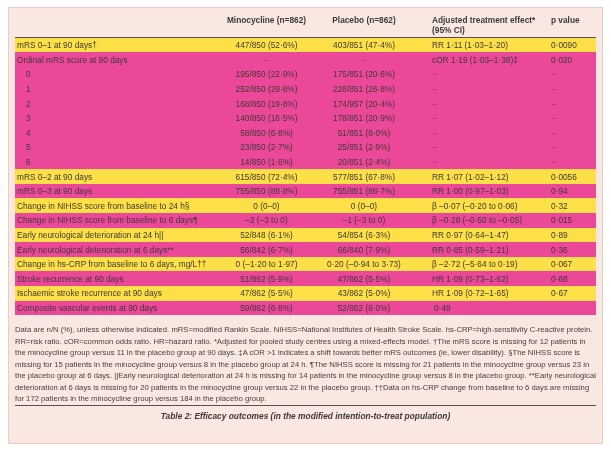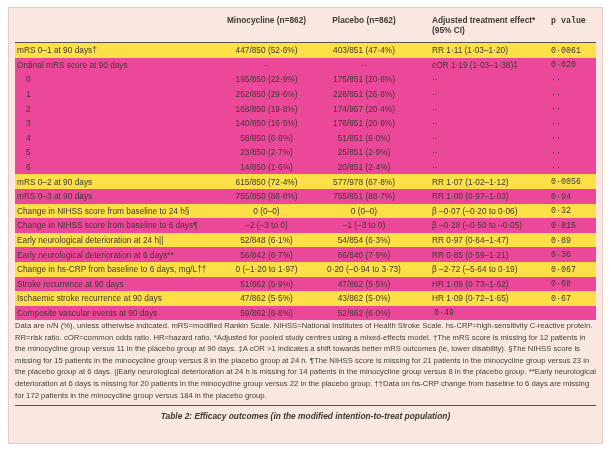--- a/index.html
+++ b/index.html
@@ -36,22 +36,23 @@
   }
   .rule { border-top:1.3px solid #56514b; height:0; }
   .tbody { font-size:8.3px; }
   .row { height:14.6px; }
   .row.pink  { background:#fde047; }
   .row.white { background:#ec4899; }
   .c1 { padding-left:2px; white-space:nowrap; overflow:hidden; }
   .row.indent .c1 { padding-left:11px; }
   .center { text-align:center; }
   .c4 { padding-left:18px; white-space:nowrap; }
-  .c5 { padding-left:20px; white-space:nowrap;font-family:Liberation Mono, monospace; }
+  .c5 { padding-left:20px; white-space:nowrap; }
   .footnote {
+    padding-top:9px;
     font-size:7.7px;
     line-height:1.5;
     color:#45403c;
     text-align:left;
   }
   .caption-block { margin-top:auto; padding-bottom:22px;text-align:center; }
   .caption-rule { border-top:1px solid #56514b; margin-bottom:5px; }
   .caption { font-weight:bold; font-style:italic; font-size:8.4px; }
 </style>
 </head>
@@ -71,21 +72,21 @@
   </div>
 
   <div class="rule"></div>
 
   <div class="tbody">
     <div class="grid-row row pink">
         <div class="c1">mRS 0–1 at 90 days†</div>
         <div class="center">447/850 (52·6%)</div>
         <div class="center">403/851 (47·4%)</div>
         <div class="c4">RR 1·11 (1·03–1·20)</div>
-        <div class="c5">0·0061</div>
+        <div class="c5">0·0090</div>
       </div>
       <div class="grid-row row white">
         <div class="c1">Ordinal mRS score at 90 days</div>
         <div class="center">··</div>
         <div class="center">··</div>
         <div class="c4">cOR 1·19 (1·03–1·38)‡</div>
         <div class="c5">0·020</div>
       </div>
       <div class="grid-row row white indent">
         <div class="c1">0</div>
@@ -132,21 +133,21 @@
       <div class="grid-row row white indent">
         <div class="c1">6</div>
         <div class="center">14/850 (1·6%)</div>
         <div class="center">20/851 (2·4%)</div>
         <div class="c4">··</div>
         <div class="c5">··</div>
       </div>
       <div class="grid-row row pink">
         <div class="c1">mRS 0–2 at 90 days</div>
         <div class="center">615/850 (72·4%)</div>
-        <div class="center">577/978 (67·8%)</div>
+        <div class="center">577/851 (67·8%)</div>
         <div class="c4">RR 1·07 (1·02–1·12)</div>
         <div class="c5">0·0056</div>
       </div>
       <div class="grid-row row white">
         <div class="c1">mRS 0–3 at 90 days</div>
         <div class="center">755/850 (88·8%)</div>
         <div class="center">755/851 (88·7%)</div>
         <div class="c4">RR 1·00 (0·97–1·03)</div>
         <div class="c5">0·94</div>
       </div>

